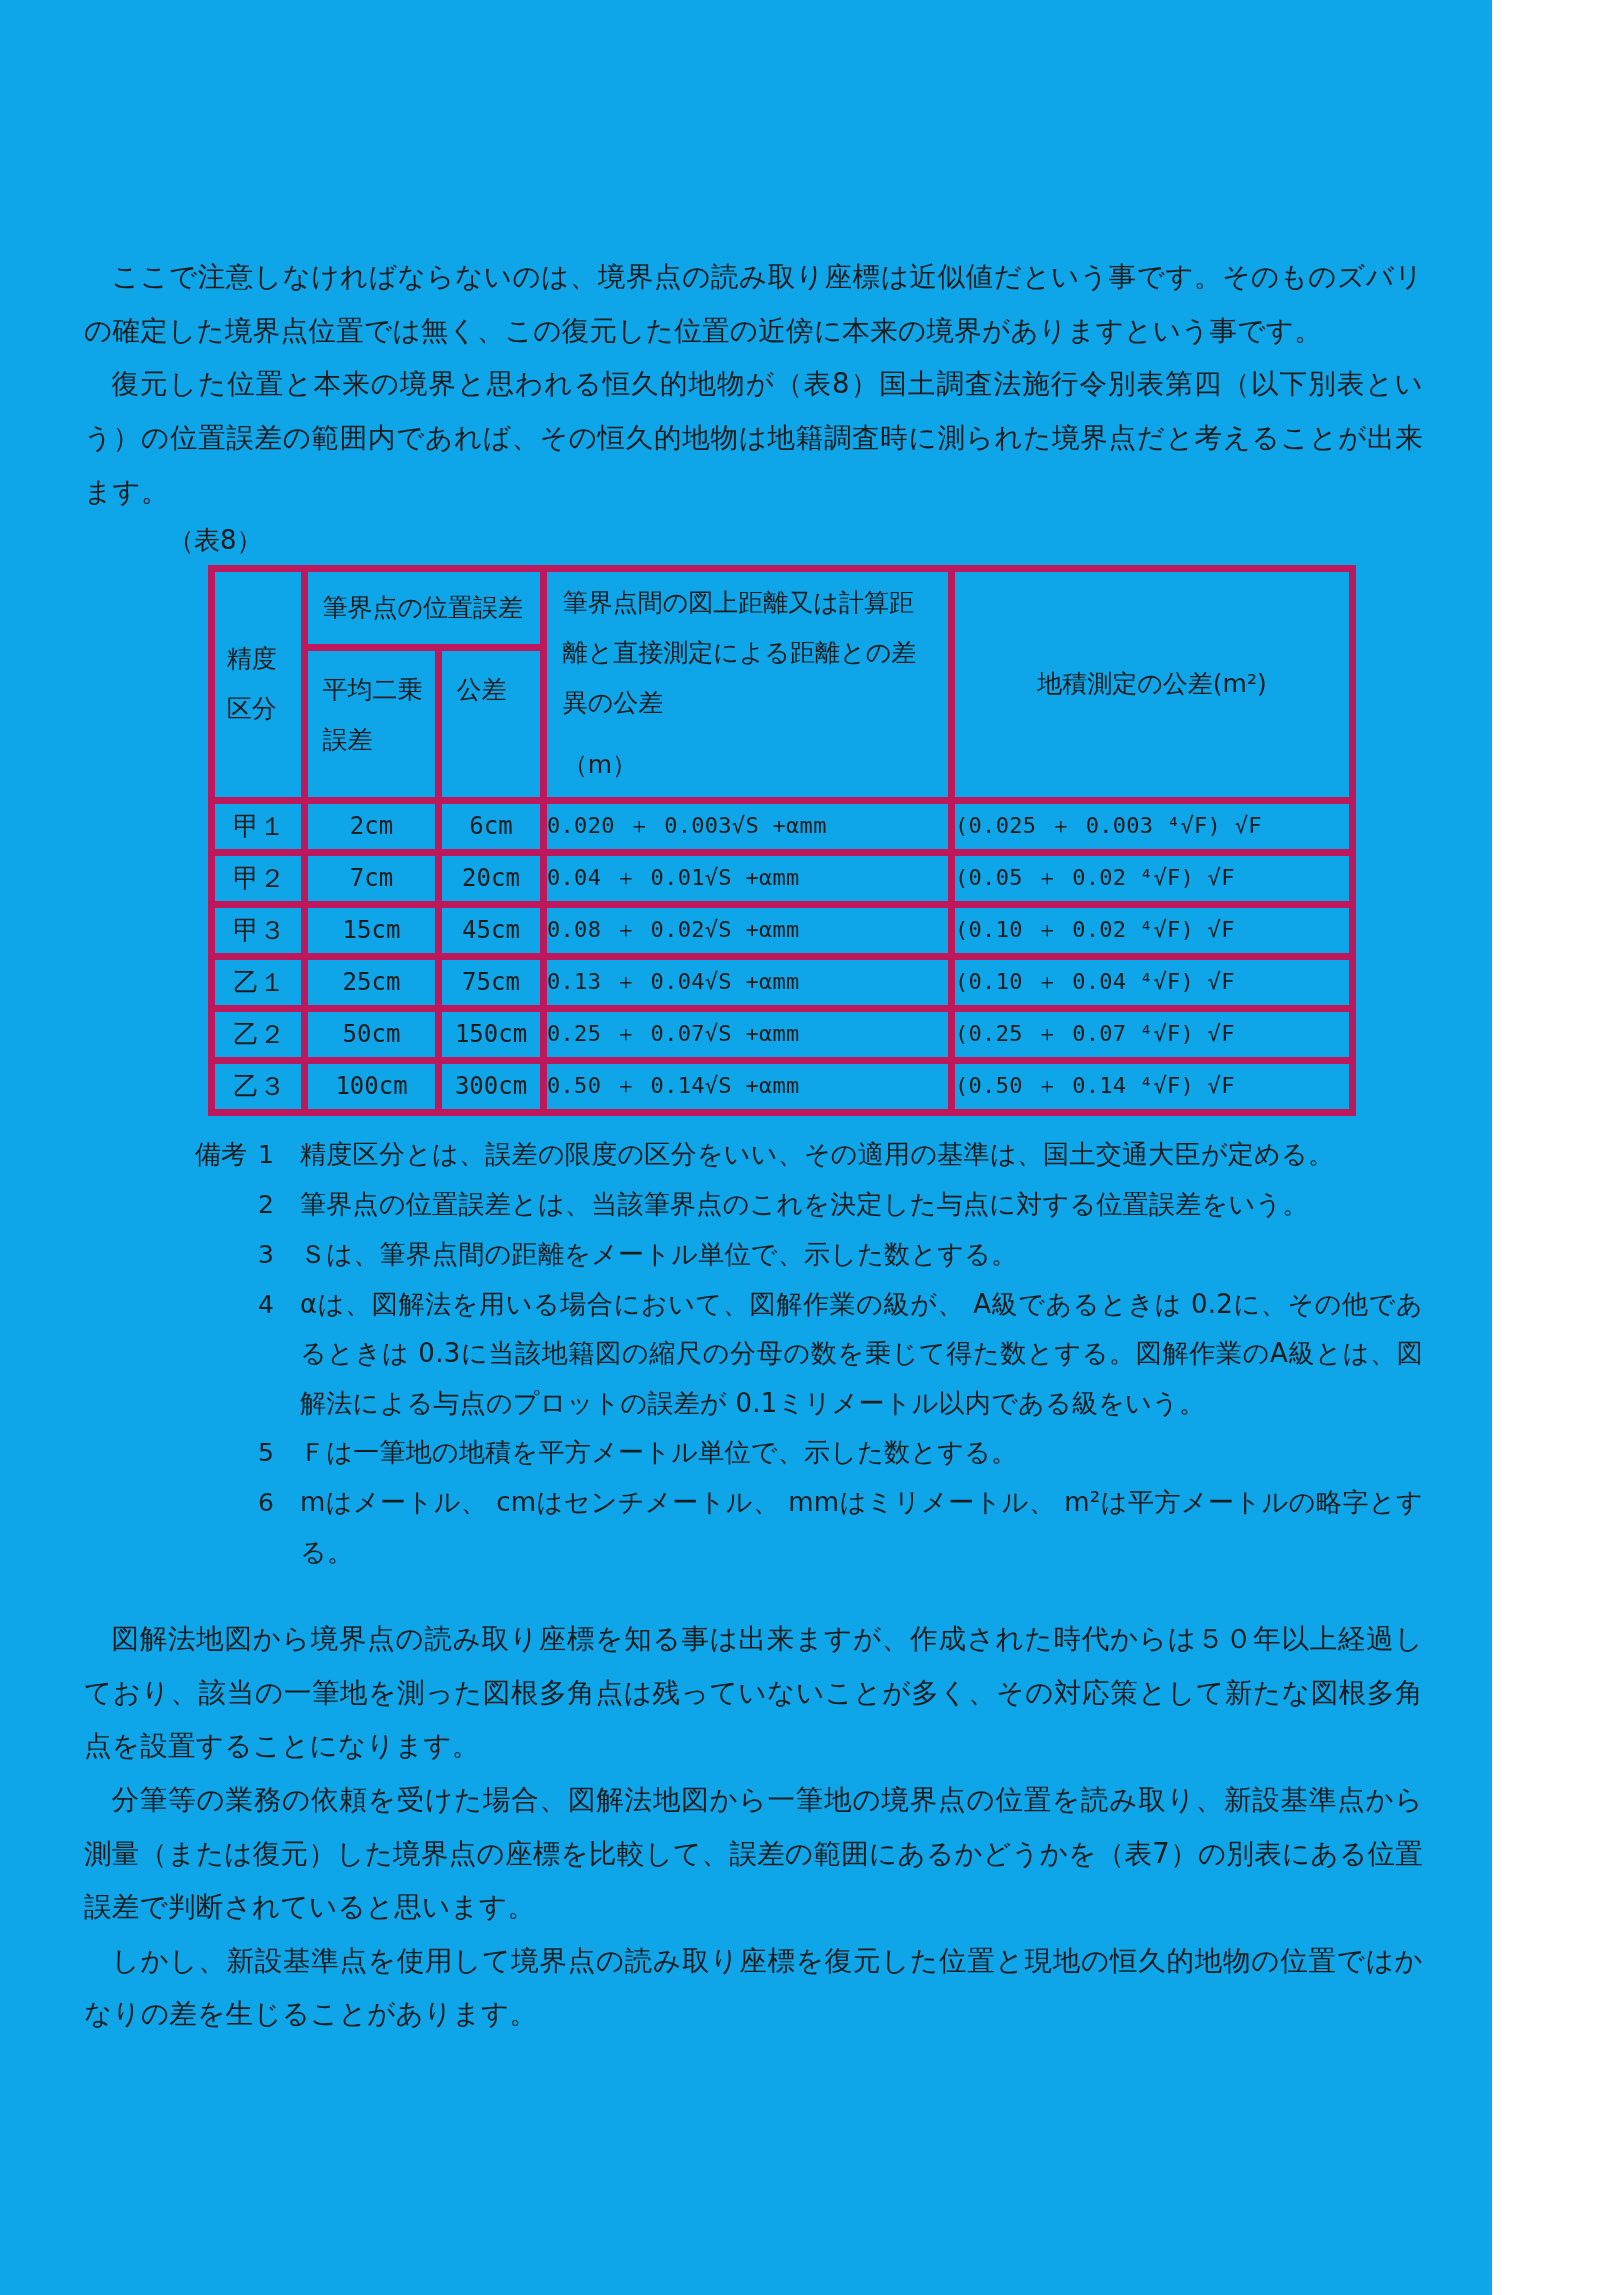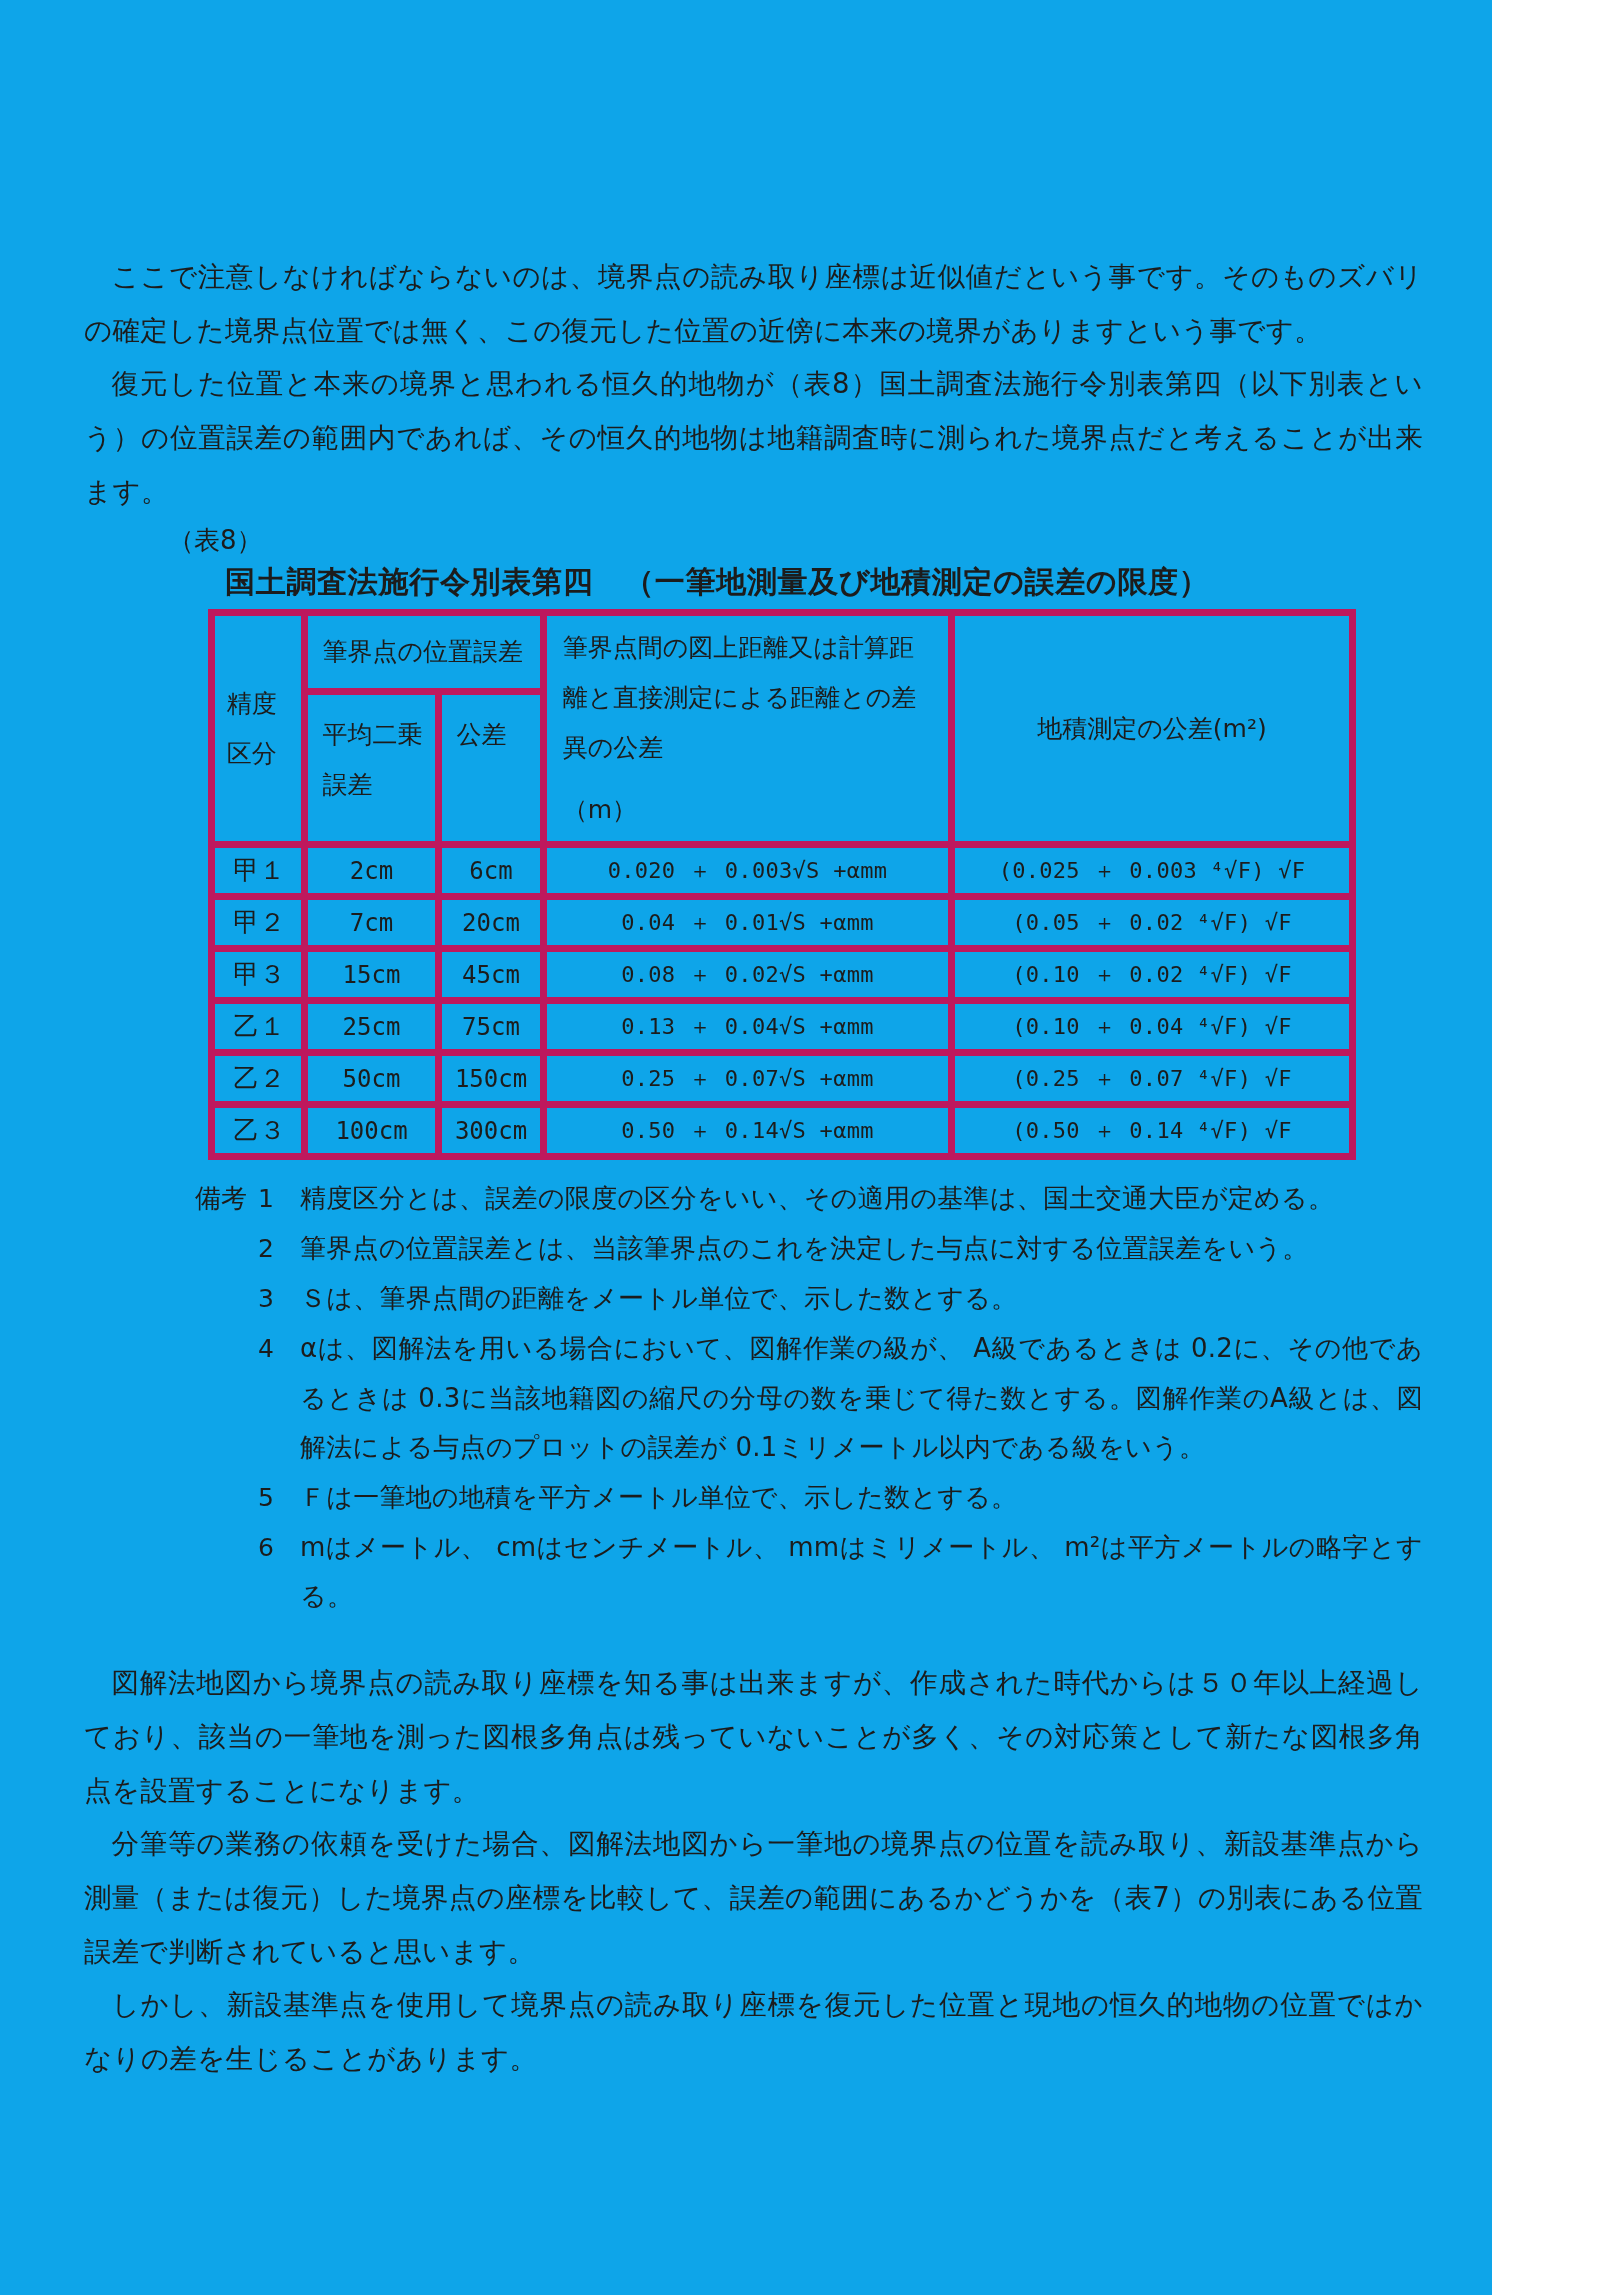--- a/index.html
+++ b/index.html
@@ -77,21 +77,21 @@
   td.grade {
     text-align: left; padding-left: 18.3px;
     font-size: 26px;
   }
   td.num {
     text-align: center;
     font-family: "DejaVu Sans Mono", monospace;
     font-size: 24px;
   }
   td.formula {
-    text-align: center;
+    text-align: left;
     font-family: "DejaVu Sans Mono", monospace;
     font-size: 22px;
     letter-spacing: 0.3px;
     border-radius: 11px;
   }
   .remarks {
     margin: 14.4px 0 0 111px;
     display: flex;
     align-items: flex-start;
   }
@@ -136,21 +136,20 @@
   <div class="scan-artifact-h"></div>
 
   <main class="content">
 
     <section>
       <p class="par">ここで注意しなければならないのは、境界点の読み取り座標は近似値だという事です。そのものズバリの確定した境界点位置では無く、この復元した位置の近傍に本来の境界がありますという事です。</p>
       <p class="par">復元した位置と本来の境界と思われる恒久的地物が（表8）国土調査法施行令別表第四（以下別表という）の位置誤差の範囲内であれば、その恒久的地物は地籍調査時に測られた境界点だと考えることが出来ます。</p>
     </section>
 
     <div class="table-label">（表8）</div>
-    <h2 class="table-title">国土調査法施行令別表第四　（一筆地測量及び地積測定の誤差の限度）</h2>
 
     <table class="err-table">
       <colgroup>
         <col style="width:93px">
           <col style="width:134px">
           <col style="width:105px">
         <col style="width:408px">
           <col style="width:401px">
       </colgroup>
       <tbody>

